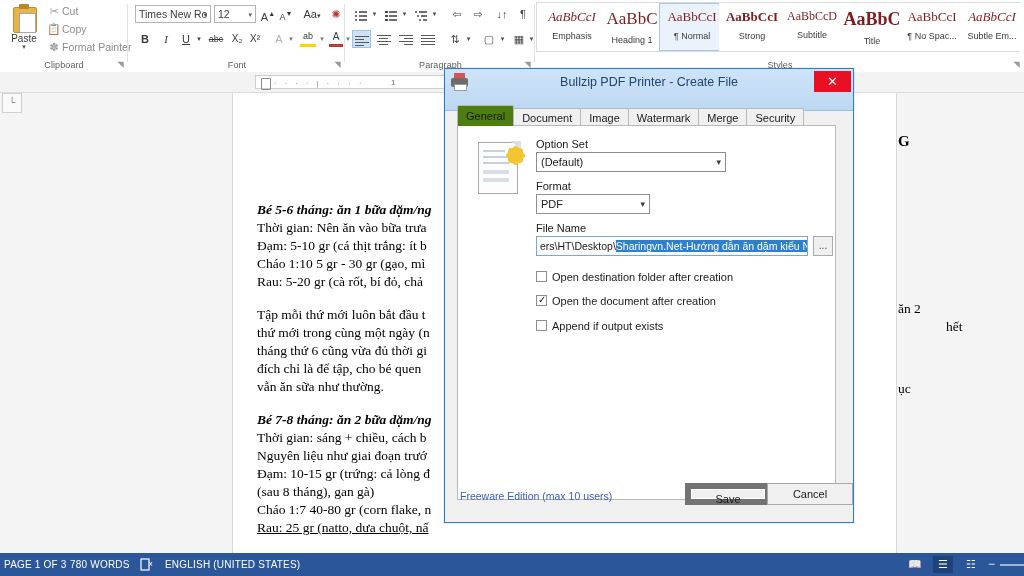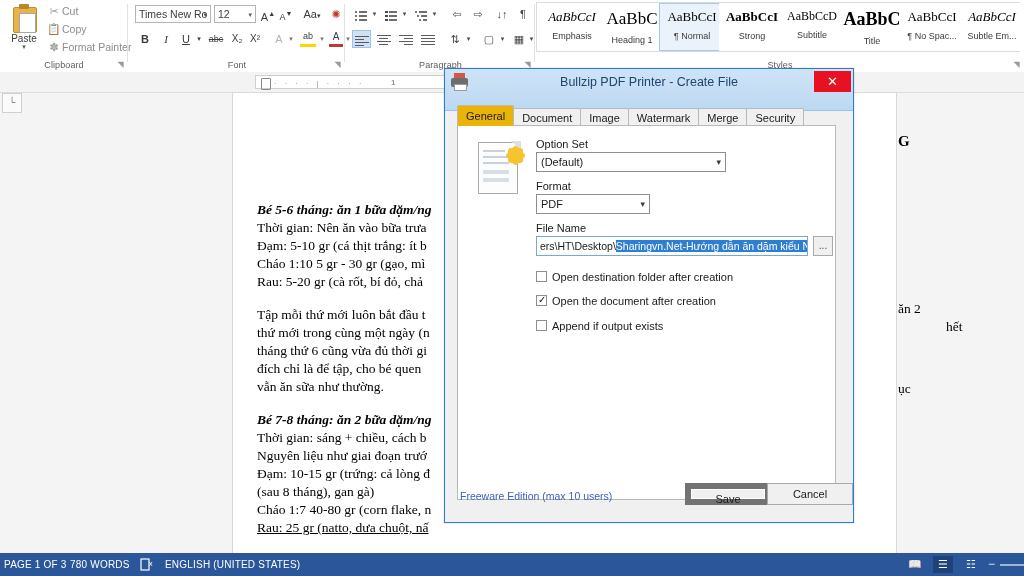--- a/index.html
+++ b/index.html
@@ -48,21 +48,21 @@
   .bul{display:inline-block;width:13px;height:11px;position:relative;vertical-align:middle;}
   .bul i{position:absolute;left:0;width:2.5px;height:2.5px;background:#4a4a4a;border-radius:50%;}
   .bul b{position:absolute;left:4.5px;width:8px;height:1.5px;background:#6e6e6e;}
   .alg{display:inline-block;width:14px;height:11px;position:relative;vertical-align:middle;}
   .alg s{position:absolute;left:0;height:1.6px;background:#5a5a5a;text-decoration:none;}
 
   
   .g-styles{left:536px;width:488px;}
   .stylebox{position:absolute;top:3px;width:66px;height:48px;border:1px solid transparent;text-align:center;cursor:default;box-sizing:border-box;background:#fff;}
   .stylebox.sel{border:1px solid #a6c9e8;background:#eaf3fb;}
-  .sprev{display:block;margin-top:5px;font-size:14px;color:#000000;font-family:"Liberation Serif",serif;white-space:nowrap;}
+  .sprev{display:block;margin-top:5px;font-size:14px;color:#7f1d1d;font-family:"Liberation Serif",serif;white-space:nowrap;}
   .sname{display:block;margin-top:6px;font-size:9px;color:#3b3b3b;white-space:nowrap;overflow:hidden;}
   .stylebox-frame{position:absolute;left:0;top:2px;width:484px;height:50px;border:1px solid #dcdcdc;box-sizing:border-box;}
 
   
   .ruler-row{position:absolute;left:0;top:72px;width:1024px;height:20px;background:#f3f3f3;border-bottom:1px solid #dcdcdc;}
   .ruler{position:absolute;left:255px;top:3px;width:290px;height:14px;background:#fff;border:1px solid #cfcfcf;box-sizing:border-box;}
   .ruler .tickmarks{position:absolute;left:18px;top:4px;right:4px;height:8px;font-size:7px;color:#8a8a8a;letter-spacing:3.2px;white-space:nowrap;}
   .ruler .num{position:absolute;top:2px;font-size:8px;color:#6d6d6d;}
   .tabstop{position:absolute;left:2px;top:0px;width:14px;height:14px;}
   .tabstop:before{content:"";position:absolute;left:3px;top:2px;width:8px;height:10px;border:1px solid #8a8a8a;border-radius:1px;}
@@ -87,21 +87,21 @@
   .dlg-ico .pr{position:absolute;left:0;top:5px;width:17px;height:9px;background:#6d6d6d;border-radius:2px;}
   .dlg-ico .pp{position:absolute;left:3px;top:0px;width:11px;height:6px;background:#d9534f;}
   .dlg-ico .po{position:absolute;left:3px;top:11px;width:11px;height:5px;background:#fff;border:1px solid #9a9a9a;}
   .dlg-titletext{position:absolute;left:0;top:0;width:100%;height:26px;line-height:26px;text-align:center;font-size:12.5px;color:#20456e;}
   .dlg-close{position:absolute;right:2px;top:2px;width:37px;height:21px;background:#e81123;color:#fff;font-size:13px;line-height:21px;text-align:center;cursor:default;}
   .wm-t{left:474px;top:70px;font-size:24px;color:#a8c4e0;opacity:.45;}
 
   .dlg-body{position:absolute;left:7px;top:31px;width:394px;height:414px;}
   .tabstrip{position:absolute;left:5px;top:7px;height:19px;font-size:0;}
   .tab{display:inline-block;height:19px;line-height:18px;padding:0 8px;font-size:11px;color:#1a1a1a;background:#f0f0f0;border:1px solid #b9b9b9;border-bottom:none;margin-right:-1px;border-radius:2px 2px 0 0;cursor:default;box-sizing:border-box;}
-  .tab.active{background:#eab308;height:21px;line-height:20px;position:relative;top:-2px;z-index:3;}
+  .tab.active{background:#4d7c0f;height:21px;line-height:20px;position:relative;top:-2px;z-index:3;}
   .tabpanel{position:absolute;left:5px;top:25px;width:379px;height:375px;background:#fff;border:1px solid #b9b9b9;box-sizing:border-box;}
 
   .docicon{position:absolute;left:20px;top:16px;width:42px;height:52px;}
   .docicon .sheet{position:absolute;left:0;top:0;width:38px;height:50px;background:#fdfdfd;border:1px solid #a9a9a9;}
   .docicon .fold{position:absolute;right:-1px;top:-1px;width:0;height:0;border-left:10px solid transparent;border-top:10px solid #dfdfdf;}
   .docicon .l{position:absolute;left:5px;height:2px;background:#c6d2de;}
   .docicon .star{position:absolute;right:-3px;top:6px;width:15px;height:15px;background:#f5c431;border-radius:3px;transform:rotate(45deg);box-shadow:0 0 0 0 #fff;}
   .docicon .star2{position:absolute;right:-3px;top:6px;width:15px;height:15px;background:#f5c431;border-radius:3px;}
 
   .fld-label{position:absolute;font-size:11px;color:#1a1a1a;}

